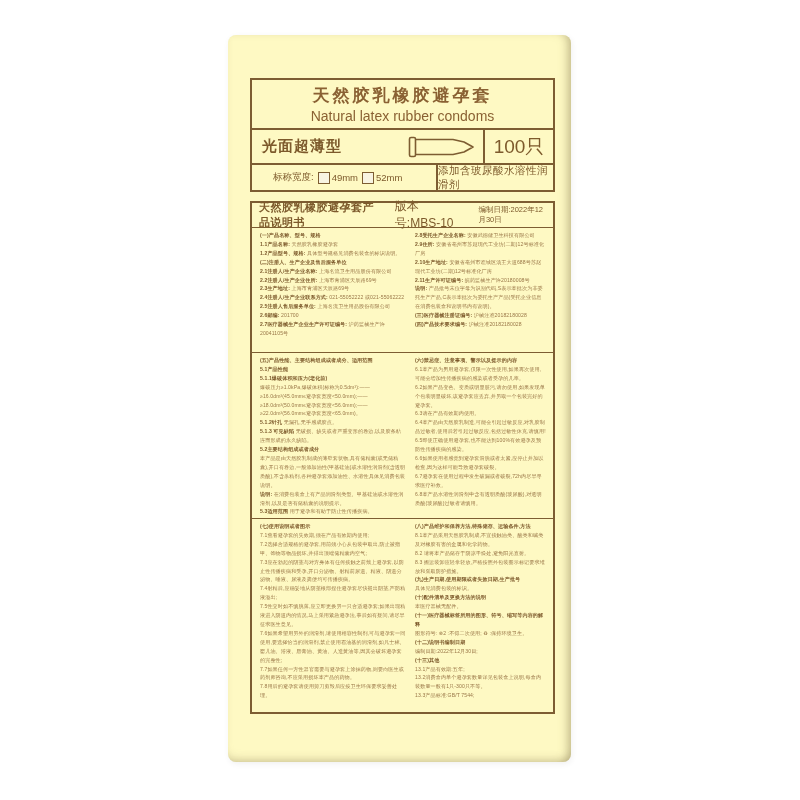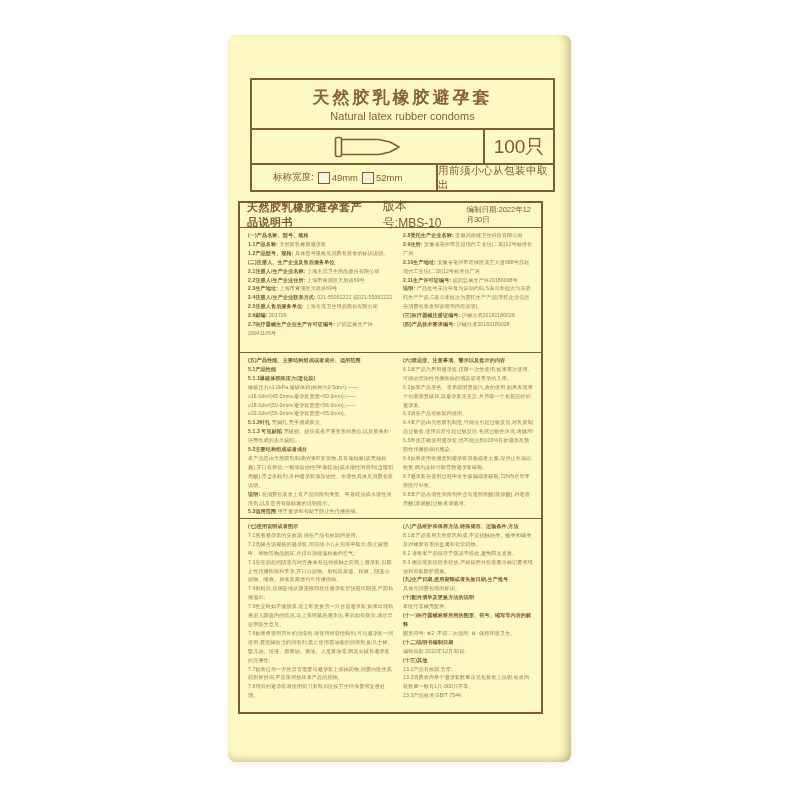--- a/index.html
+++ b/index.html
@@ -19,37 +19,37 @@
   
   .box1{
     position:absolute;left:22px;top:43px;width:301px;height:110px;
     border:2px solid #7d5d32;
   }
   .row-title{
     height:48px;border-bottom:2px solid #7d5d32;
     display:flex;flex-direction:column;align-items:center;justify-content:center;
   }
   .title-cn{font-size:17px;font-weight:bold;letter-spacing:3px;color:#8a6133;}
-  .title-en{font-size:11px;color:#8a6133;margin-top:1px;}
+  .title-en{font-size:14px;color:#8a6133;margin-top:1px;}
   .row-type{height:33px;border-bottom:2px solid #7d5d32;display:flex;align-items:stretch;}
   .type-label{width:138px;display:flex;align-items:center;padding-left:10px;
     font-size:15px;font-weight:bold;letter-spacing:1px;color:#7d5a2c;}
   .icon-cell{flex:1;display:flex;align-items:center;justify-content:center;}
   .count-cell{width:68px;border-left:2px solid #7d5d32;display:flex;align-items:center;
     justify-content:center;font-size:19px;color:#7d5a2c;}
   .row-width{height:25px;display:flex;align-items:stretch;}
   .wcell{width:163px;display:flex;align-items:center;padding-left:21px;
     font-size:9.5px;color:#7d5a2c;}
   .cb{display:inline-block;width:10px;height:10px;border:1px solid #7d5d32;
     background:#f8f4e2;margin:0 2px 0 4px;}
   .acell{flex:1;border-left:2px solid #7d5d32;display:flex;align-items:center;
     justify-content:center;font-size:10.5px;color:#7d5a2c;letter-spacing:.5px;}
   
   .box2{
-    position:absolute;left:10px;top:166px;width:301px;height:509px;
+    position:absolute;left:22px;top:166px;width:301px;height:509px;
     border:2px solid #7d5d32;display:flex;flex-direction:column;
   }
   .mheader{
     height:24px;flex:0 0 24px;border-bottom:1px solid #7d5d32;
     display:flex;align-items:center;padding:0 7px;color:#7d5a2c;
   }
   .mtitle{font-size:11px;font-weight:bold;letter-spacing:.5px;}
   .mver{font-size:12px;margin-left:12px;}
   .mdate{font-size:7.5px;margin-left:20px;}
   .band{display:flex;overflow:hidden;}
@@ -68,37 +68,38 @@
 <body>
 
 <div class="package">
 
   <div class="box1">
     <div class="row-title">
       <div class="title-cn">天然胶乳橡胶避孕套</div>
       <div class="title-en">Natural latex rubber condoms</div>
     </div>
     <div class="row-type">
+      <div class="type-label">光面超薄型</div>
       <div class="icon-cell">
         <svg width="68" height="22" viewBox="0 0 68 22" aria-hidden="true">
           <rect x="1.5" y="1.5" width="6" height="19" rx="1.5" fill="none" stroke="#7d5d32" stroke-width="1.6"></rect>
           <path d="M7.5 3.5 H45 L56 6 L65 11 L56 16 L45 18.5 H7.5" fill="none" stroke="#7d5d32" stroke-width="1.6" stroke-linejoin="round"></path>
         </svg>
       </div>
       <div class="count-cell">100只</div>
     </div>
     <div class="row-width">
       <div class="wcell">
         <span>标称宽度:</span>
         <span class="cb"></span>
         <span>49mm</span>
         <span class="cb"></span>
         <span>52mm</span>
       </div>
-      <div class="acell">用前须小心从包装中取出</div>
+      <div class="acell">添加含玻尿酸水溶性润滑剂</div>
     </div>
   </div>
 
   <div class="box2">
     <div class="mheader">
       <span class="mtitle">天然胶乳橡胶避孕套产品说明书</span>
       <span class="mver">版本号:MBS-10</span>
       <span class="mdate">编制日期:2022年12月30日</span>
     </div>
     <div class="band band-1">

